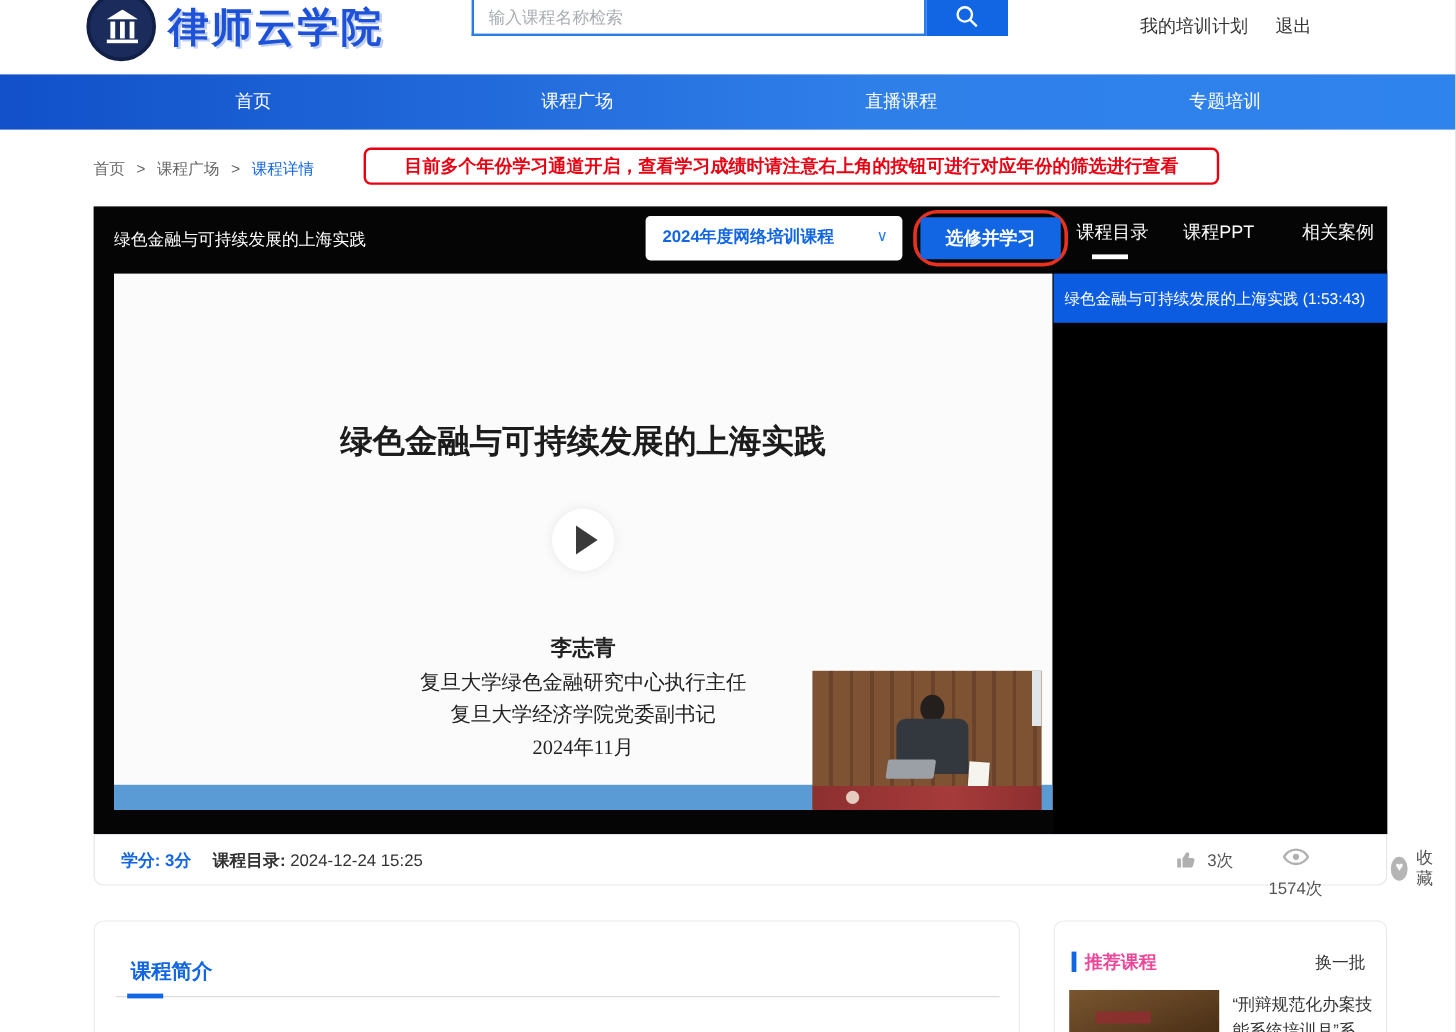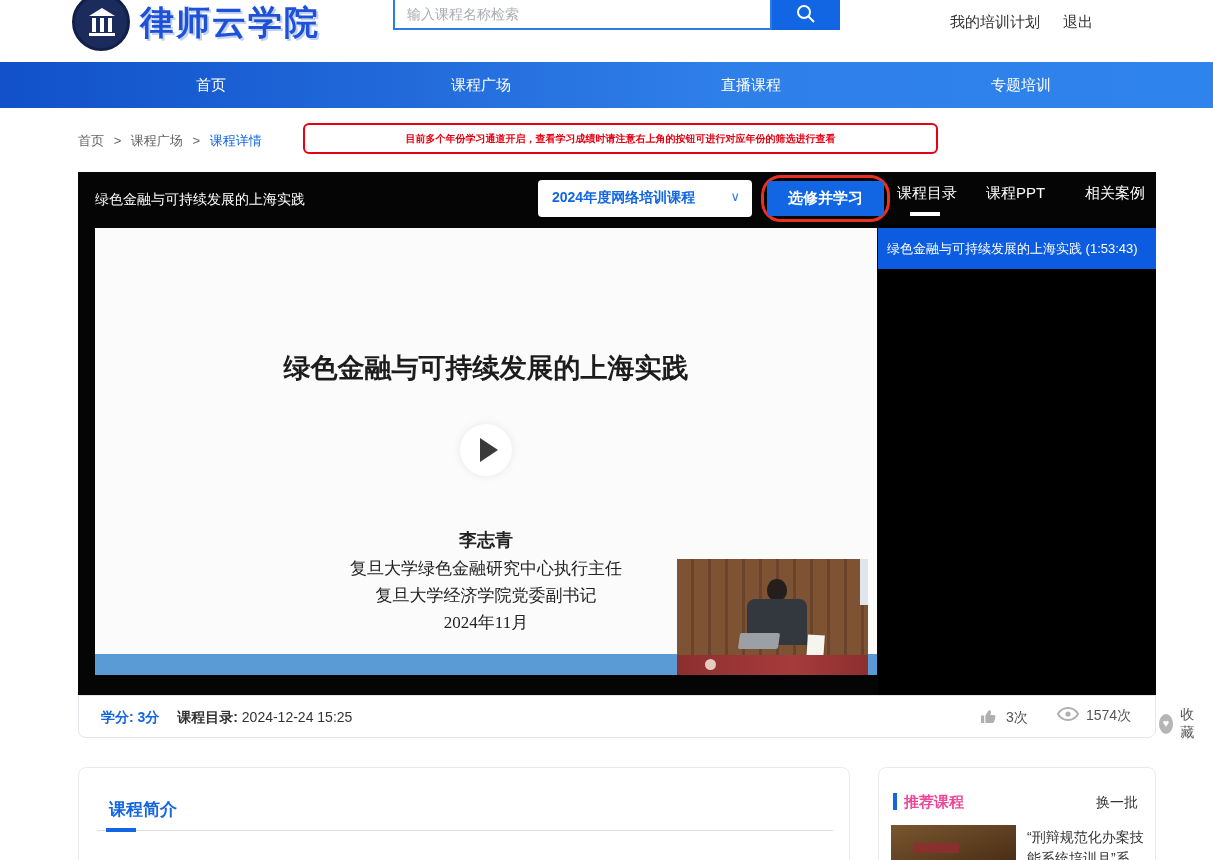--- a/index.html
+++ b/index.html
@@ -27,23 +27,23 @@
   
   .nav { position:absolute; left:0; top:62px; width:1213px; height:46px;
          background:linear-gradient(90deg,#1150c9 0%,#2f7fe9 60%,#2f83ec 100%); }
   .nav-inner { position:absolute; left:76px; top:0; width:1080px; height:46px; display:flex; }
   .nav-item { flex:1; text-align:center; line-height:46px; color:#fff; font-size:15px; cursor:pointer; }
 
   
   .crumbs { position:absolute; left:78px; top:132px; font-size:13px; color:#666; }
   .crumbs span { margin-right:6px; }
   .crumb-cur { color:#1266e3; }
-  .notice { position:absolute; left:303px; top:123px; width:635px; height:31px;
+  .notice { position:absolute; left:303px; top:123px; width:713px; height:31px;
             border:2px solid #e60012; border-radius:6px; background:#fff;
-            color:#e60012; font-size:10px; font-weight:bold; text-align:center; line-height:27px; }
+            color:#e60012; font-size:15px; font-weight:bold; text-align:center; line-height:27px; }
 
   
   .player { position:absolute; left:78px; top:172px; width:1078px; height:523px; background:#050505; }
   .p-title { position:absolute; left:17px; top:19px; color:#fff; font-size:14px; }
   .year-dd { position:absolute; left:460px; top:8px; width:214px; height:37px; background:#fff;
              border-radius:4px; cursor:pointer; }
   .year-dd .sel { position:absolute; left:14px; top:9px; font-size:14px; font-weight:bold; color:#1266e3; }
   .year-dd .chev { position:absolute; right:12px; top:9px; font-size:13px; color:#2b7ce8; }
   .enroll-outline { position:absolute; left:683px; top:3px; width:129px; height:47px;
                     border:3px solid #e8321f; border-radius:20px; padding:3px; }
@@ -94,21 +94,21 @@
                    white-space:nowrap; overflow:hidden; }
 
   
   .stats { position:absolute; left:78px; top:695px; width:1078px; height:43px; background:#fff;
            border:1px solid #e4e7eb; border-radius:0 0 8px 8px; }
   .stats .left { position:absolute; left:22px; top:13px; font-size:14px; color:#333; }
   .stats .blue { color:#1266e3; font-weight:bold; }
   .stats .lbl { color:#333; font-weight:bold; margin-left:14px; }
   .stat-group { position:absolute; top:10px; display:flex; align-items:center; gap:7px;
                 color:#555; font-size:14px; cursor:pointer; }
-  .g-like { left:900px; } .g-view { left:978px; } .g-fav { left:1080px; }
+  .g-like { left:900px; } .g-view { left:978px;flex-direction:column; } .g-fav { left:1080px; }
   .heart-circle { width:20px; height:20px; border-radius:50%; background:#b5b5b5; position:relative; }
   .heart-circle span { position:absolute; left:0; top:3px; width:100%; text-align:center;
                        color:#fff; font-size:11px; line-height:13px; }
 
   
   .card { position:absolute; top:767px; background:#fff; border:1px solid #e8eaed; border-radius:8px; }
   .card-intro { left:78px; width:772px; height:120px; }
   .intro-title { position:absolute; left:30px; top:30px; font-size:17px; font-weight:bold; color:#1266e3; }
   .intro-rule { position:absolute; left:18px; top:62px; width:736px; height:1px; background:#d9dde2; }
   .intro-rule-blue { position:absolute; left:27px; top:60px; width:30px; height:4px; background:#1266e3; }

